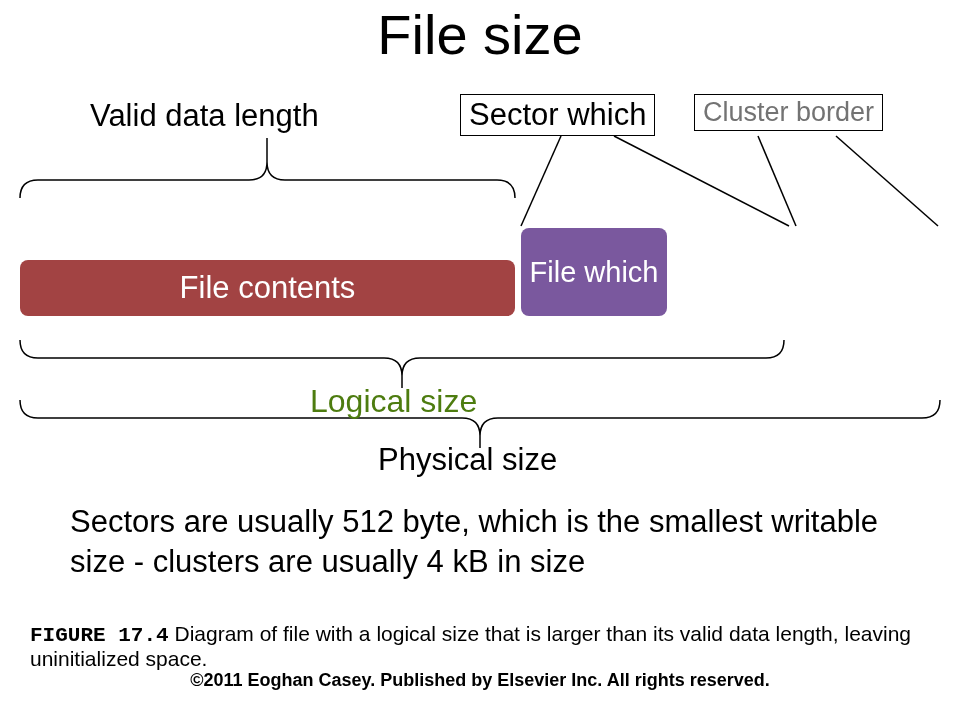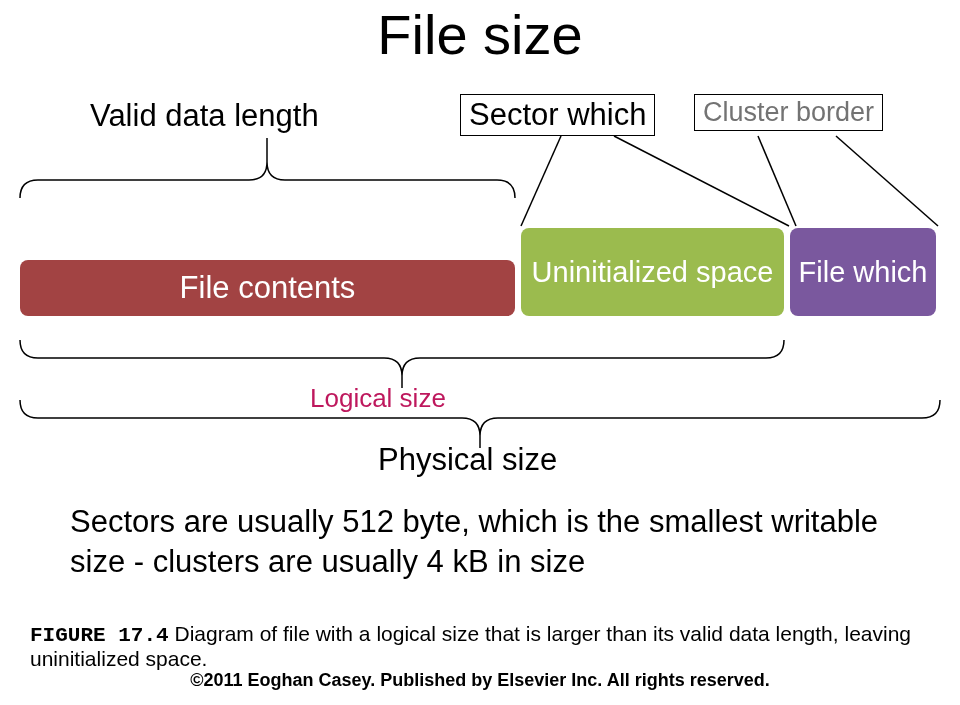--- a/index.html
+++ b/index.html
@@ -83,22 +83,22 @@
     font-size: 29px;
   }
   .lower-labels {
     position: absolute;
     width: 100%;
   }
   .logical-label {
     position: absolute;
     top: 383px;
     left: 310px;
-    font-size: 26px;
-    color: #be185d;
+    font-size: 32px;
+    color: #4d7c0f;
   }
   .physical-label {
     position: absolute;
     top: 442px;
     left: 378px;
     font-size: 31px;
     color: #000;
   }
   .body-text {
     position: absolute;
@@ -160,21 +160,20 @@
 
   <path d="M20,340 Q20,358 38,358 L384,358 Q402,358 402,376 Q402,358 420,358 L766,358 Q784,358 784,340" fill="none" stroke="#000" stroke-width="1.5"></path>
   <line x1="402" y1="376" x2="402" y2="388" stroke="#000" stroke-width="1.5"></line>
 
   <path d="M20,400 Q20,418 38,418 L462,418 Q480,418 480,436 Q480,418 498,418 L922,418 Q940,418 940,400" fill="none" stroke="#000" stroke-width="1.5"></path>
   <line x1="480" y1="436" x2="480" y2="448" stroke="#000" stroke-width="1.5"></line>
 </svg>
 
 <div class="bar-row">
   <div class="seg seg-red">File contents</div>
-  <div class="seg seg-green">Uninitialized space</div>
   <div class="seg seg-purple">File which</div>
 </div>
 
 <div class="lower-labels">
   <div class="logical-label">Logical size</div>
   <div class="physical-label">Physical size</div>
 </div>
 
 <div class="body-text">Sectors are usually 512 byte, which is the smallest writable size - clusters are usually 4 kB in size</div>
 

